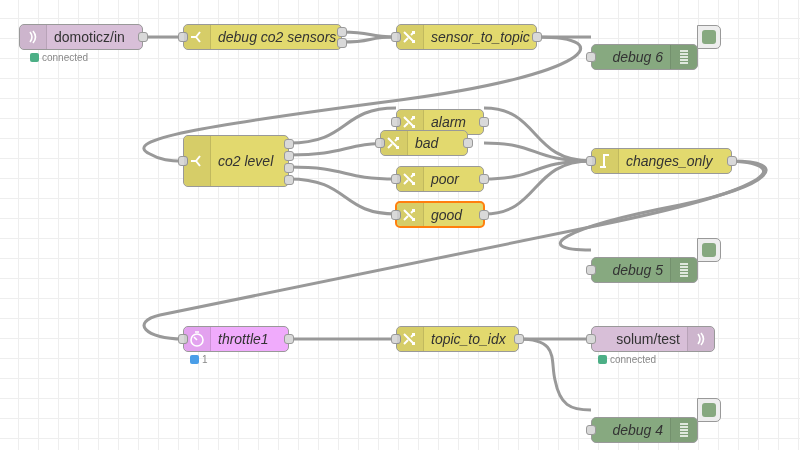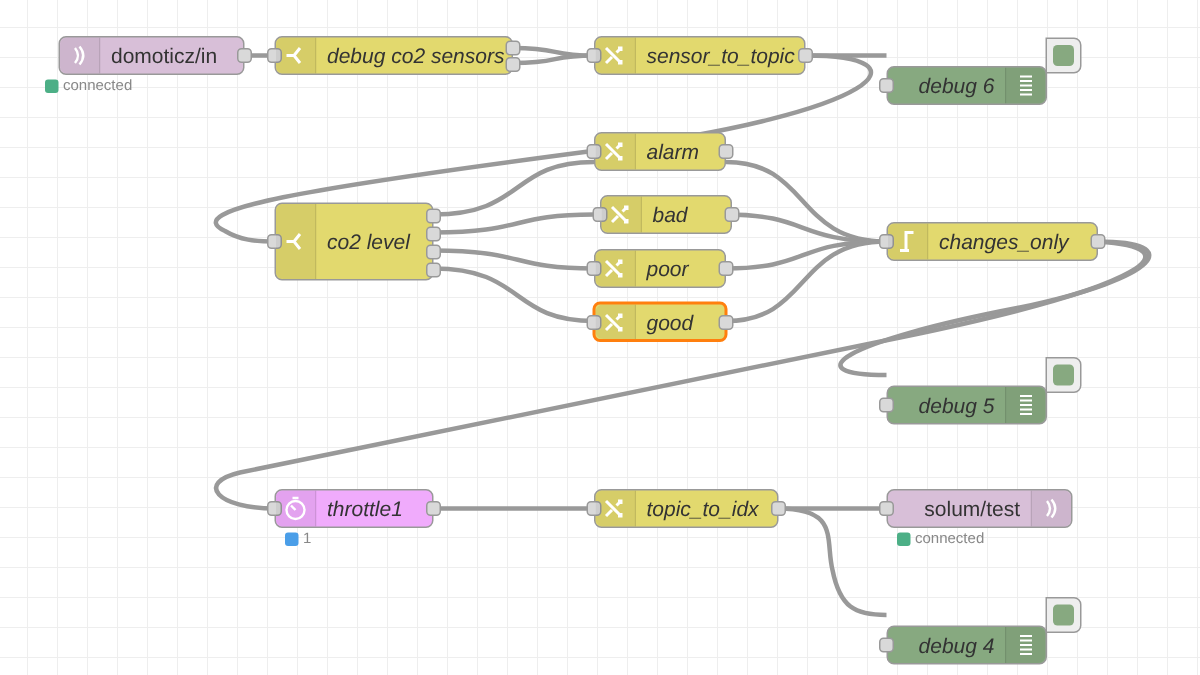--- a/index.html
+++ b/index.html
@@ -68,21 +68,21 @@
   <path d="M484,143 C540,143 530,161 591,161"></path>
   <path d="M484,179 C540,179 530,161 591,161"></path>
   <path d="M484,214 C540,214 530,161 591,161"></path>
   <path d="M732,161 C790,161 775,185 680,205 C560,228 530,250 591,250"></path>
   <path d="M732,161 C795,165 770,190 600,225 C400,265 240,300 160,315 C130,322 145,339 183,339"></path>
   <path d="M289,339 L396,339"></path>
   <path d="M519,339 L591,339"></path>
   <path d="M519,339 C560,339 550,360 555,380 C560,405 570,410 591,410"></path>
 </svg>
 
-<div class="node purple-mqtt" style="left:39px;top:24px;width:124px;">
+<div class="node purple-mqtt" style="left:19px;top:24px;width:124px;">
   <div class="icon left">
     <svg class="ic" viewBox="0 0 18 18">
         <path d="M6 4 Q10 9 6 14" stroke="#fff" stroke-width="1.6" fill="none"></path>
         <path d="M9 3 Q14 9 9 15" stroke="#fff" stroke-width="1.6" fill="none"></path>
       </svg>
   </div>
   <div class="label" style="left:34px;">domoticz/in</div>
   <div class="port" style="right:-6px;top:7px;"></div>
 </div>
 <div class="status" style="left:30px;top:52px;">
@@ -131,32 +131,32 @@
         <path d="M3 9 H8 M8 9 L12 4 M8 9 L12 14" stroke="#fff" stroke-width="2" fill="none"></path>
       </svg>
   </div>
   <div class="label italic" style="left:34px;">co2 level</div>
   <div class="port" style="right:-6px;top:3px;"></div>
   <div class="port" style="right:-6px;top:15px;"></div>
   <div class="port" style="right:-6px;top:27px;"></div>
   <div class="port" style="right:-6px;top:39px;"></div>
 </div>
 
-<div class="node yellow" style="left:396px;top:88px;width:88px;">
+<div class="node yellow" style="left:396px;top:109px;width:88px;">
   <div class="port" style="left:-6px;top:7px;"></div>
   <div class="icon left">
     <svg class="ic" viewBox="0 0 18 18">
         <path d="M3 4 L13 14 M3 14 L7 10 M10 7 L13 4 M11 4 H13 V6 M11 14 H13 V12" stroke="#fff" stroke-width="2" fill="none"></path>
       </svg>
   </div>
   <div class="label italic" style="left:34px;">alarm</div>
   <div class="port" style="right:-6px;top:7px;"></div>
 </div>
 
-<div class="node yellow" style="left:400px;top:130px;width:88px;text-align:right;">
+<div class="node yellow" style="left:380px;top:130px;width:88px;text-align:right;">
   <div class="port" style="left:-6px;top:7px;"></div>
   <div class="icon left">
     <svg class="ic" viewBox="0 0 18 18">
         <path d="M3 4 L13 14 M3 14 L7 10 M10 7 L13 4 M11 4 H13 V6 M11 14 H13 V12" stroke="#fff" stroke-width="2" fill="none"></path>
       </svg>
   </div>
   <div class="label italic" style="left:34px;">bad</div>
   <div class="port" style="right:-6px;top:7px;"></div>
 </div>
 

